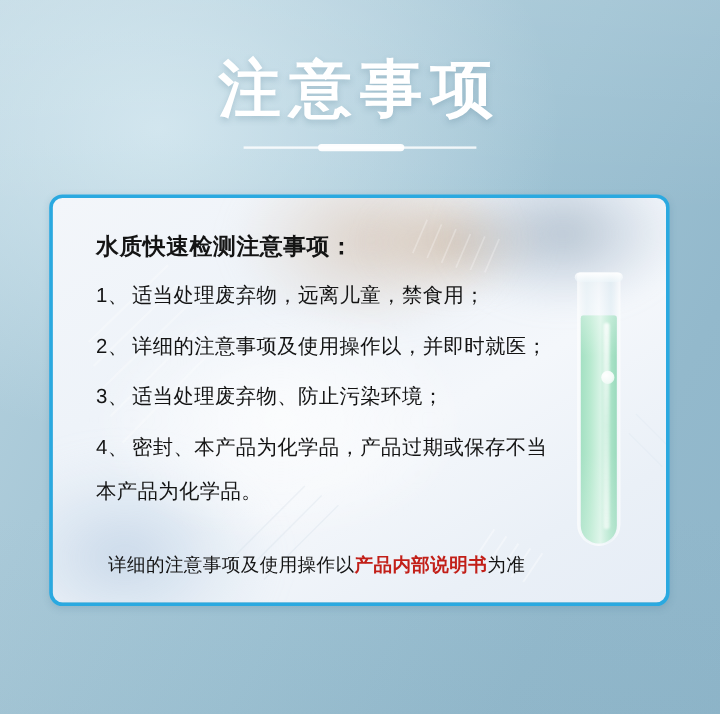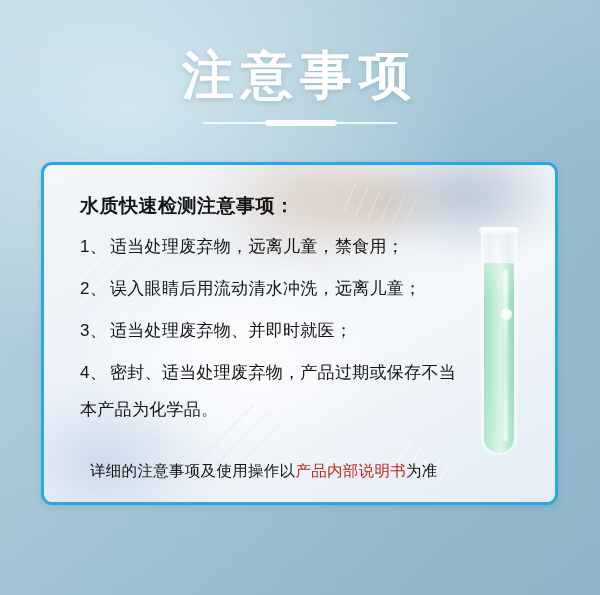--- a/index.html
+++ b/index.html
@@ -268,21 +268,21 @@
     position: absolute;
     left: 46px;
     top: 296px;
     font-size: 15.5px;
     letter-spacing: 0.3px;
     color: #141414;
     white-space: nowrap;
   }
   .footnote .hl {
     color: #c21f18;
-    font-weight: normal;
+    font-weight: bold;
   }
 </style>
 </head>
 <body>
 
 <div class="page">
 
   <div class="header">
     <div class="header-title">注意事项</div>
     <div class="divider">
@@ -347,32 +347,32 @@
 
       <div class="list">
 
         <div class="list-item">
           <span class="list-index">1、</span>
           <span class="list-text">适当处理废弃物，远离儿童，禁食用；</span>
         </div>
 
         <div class="list-item">
           <span class="list-index">2、</span>
-          <span class="list-text">误入眼睛后用流动清水冲洗，远离儿童；</span>
+          <span class="list-text">详细的注意事项及使用操作以，并即时就医；</span>
         </div>
 
         <div class="list-item">
           <span class="list-index">3、</span>
-          <span class="list-text">适当处理废弃物、并即时就医；</span>
+          <span class="list-text">适当处理废弃物、防止污染环境；</span>
         </div>
 
         <div class="list-item">
           <span class="list-index">4、</span>
           <span class="list-text">
-            <span>密封、适当处理废弃物，产品过期或保存不当</span>
+            <span>密封、本产品为化学品，产品过期或保存不当</span>
             <span class="wrap2">本产品为化学品。</span>
           </span>
         </div>
 
       </div>
 
       <div class="footnote">
         <span>详细的注意事项及使用操作以</span><span class="hl">产品内部说明书</span><span>为准</span>
       </div>
 

